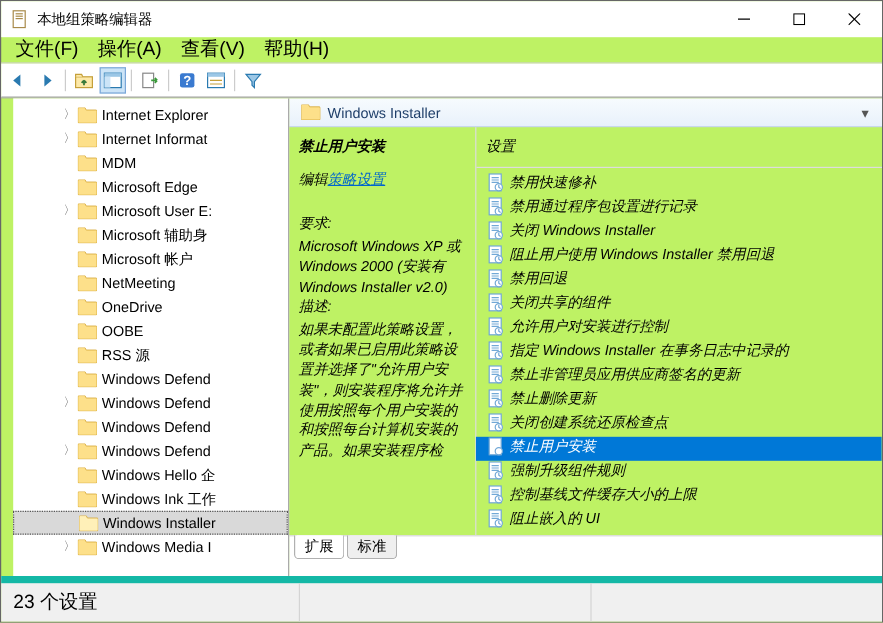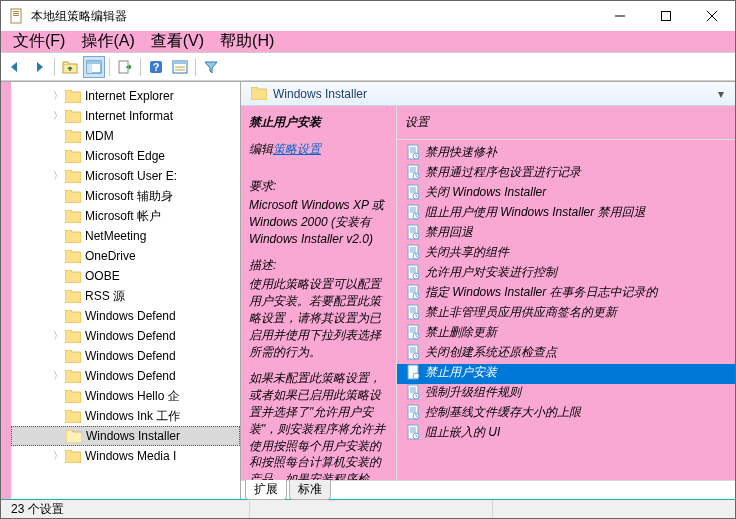--- a/index.html
+++ b/index.html
@@ -1,17 +1,17 @@
 <!DOCTYPE html>
 <html><head>
 <meta charset="utf-8">
 <style>
   * { box-sizing: border-box; margin: 0; padding: 0; font-family: "Microsoft YaHei", Tahoma, sans-serif; }
   body { width: 736px; height: 519px; overflow: hidden; background: #fff; }
-  .window { width: 736px; height: 519px; border: 1px solid #666; display: flex; flex-direction: column; background: #f9a8d4; }
+  .window { width: 736px; height: 519px; border: 1px solid #666; display: flex; flex-direction: column; background: #bef264; }
 
   
   .titlebar { height: 30px; display: flex; align-items: center; background: #fff; }
   .titlebar .app-ico { width: 16px; height: 16px; margin: 0 6px 0 8px; }
   .titlebar .title { font-size: 12px; color: #000; flex: 1; }
   .titlebar .winbtns { display: flex; height: 100%; }
   .titlebar .winbtns div { width: 46px; display: flex; align-items: center; justify-content: center; font-size: 14px; }
   .titlebar .winbtns .close { font-size: 16px; }
 
   
@@ -63,26 +63,26 @@
   .list-pane { flex: 1; display: flex; flex-direction: column; min-width: 0; }
   .list-head { height: 34px; border-bottom: 1px solid #ddd; display: flex; align-items: center; padding-left: 8px; font-size: 12px; }
   .right-list { flex: 1; overflow-y: scroll; overflow-x: hidden; }
   .list-inner { padding-top: 4px; }
   .list-item { display: flex; align-items: flex-start; height: 20px; font-size: 12px; padding-left: 8px; white-space: nowrap; overflow: hidden; }
   .list-item.sel { background: #0078d7; color: #fff; }
   .list-item.sel svg path { stroke: #fff; }
   .list-item .pico { width: 16px; height: 16px; margin-right: 4px; flex: none; }
 
   
-  .tabs { height: 19px; display: flex; align-items: flex-start; padding-left: 4px; background: #fff; border-top: 1px solid #d8d8d8; }
+  .tabs { height: 34px; display: flex; align-items: flex-start; padding-left: 4px; background: #fff; border-top: 1px solid #d8d8d8; }
   .tabs .tab { font-size: 12px; padding: 1px 8px; border: 1px solid #b0b0b0; border-top: none; border-radius: 0 0 4px 4px; margin-right: 2px; background: #efefef; position: relative; top: -1px; }
   .tabs .tab.active { background: #fff; }
 
   
-  .statusbar { height: 19px; border-top: 1px solid #14b8a6; background: #f0f0f0; display: flex; align-items: center; font-size: 12px; padding-left: 6px; }
+  .statusbar { height: 38px; border-top: 6px solid #14b8a6; background: #f0f0f0; display: flex; align-items: center; font-size: 16px; padding-left: 6px; }
   .statusbar .seg { flex: 1; border-right: 1px solid #d4d4d4; height: 100%; display: flex; align-items: center; padding-left: 4px; }
   .statusbar .seg:last-child { border-right: none; }
 
   
   svg { display: block; }
 </style>
 </head>
 <body>
 
 <div class="window">
@@ -331,23 +331,22 @@
       </div>
 
       <div class="right-body">
 
         <div class="desc-pane">
           <div class="ttl">禁止用户安装</div>
           <div class="editline">
             <span>编辑</span><a href="#">策略设置</a>
           </div>
           <div class="sect">要求:</div>
-          <div class="txt" style="margin-bottom:10px">Microsoft Windows XP 或 Windows 2000 (安装有 Windows Installer v2.0)</div>
+          <div class="txt" style="">Microsoft Windows XP 或 Windows 2000 (安装有 Windows Installer v2.0)</div>
           <div class="sect">描述:</div>
-          <div class="txt" style="margin-bottom:10px">使用此策略设置可以配置用户安装。若要配置此策略设置，请将其设置为已启用并使用下拉列表选择所需的行为。</div>
           <div class="txt">如果未配置此策略设置，或者如果已启用此策略设置并选择了"允许用户安装"，则安装程序将允许并使用按照每个用户安装的和按照每台计算机安装的产品。如果安装程序检</div>
         </div>
 
         <div class="list-pane">
           <div class="list-head">设置</div>
           <div class="right-list">
             <div class="list-inner" id="list-container">
                 <div class="list-item">
                   <svg class="pico" viewBox="0 0 16 16">
                     <rect x="3" y="1" width="10" height="14" fill="#fff" stroke="#71a8d6"></rect>

